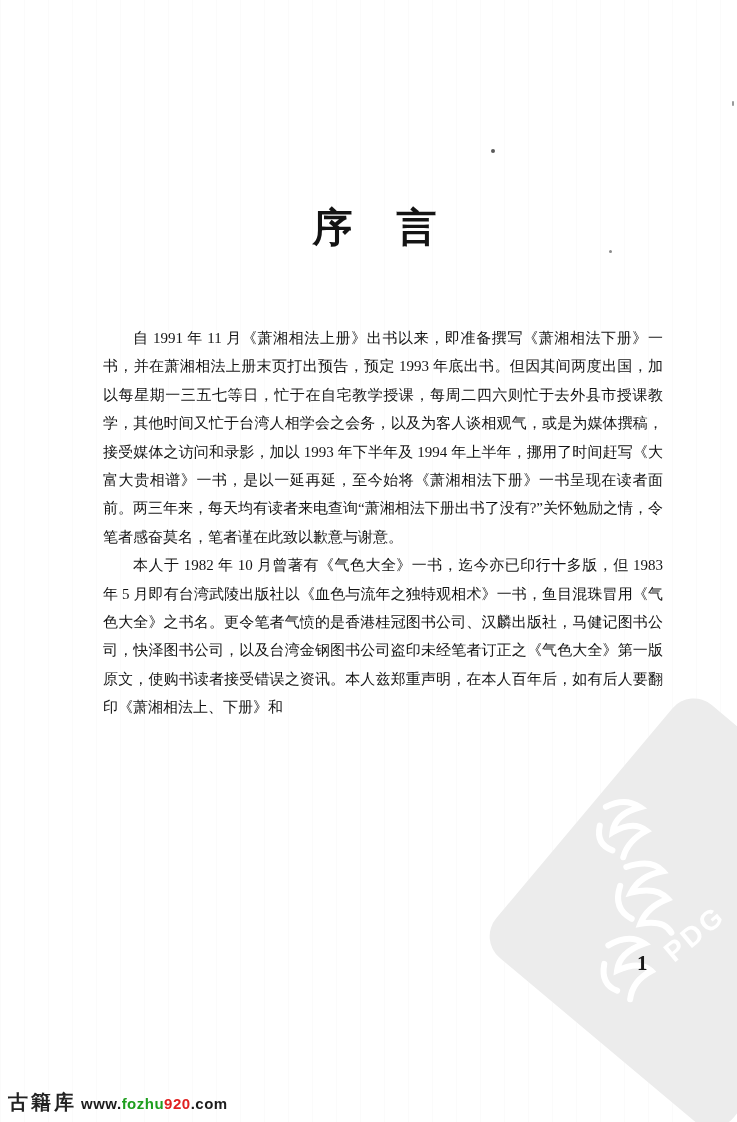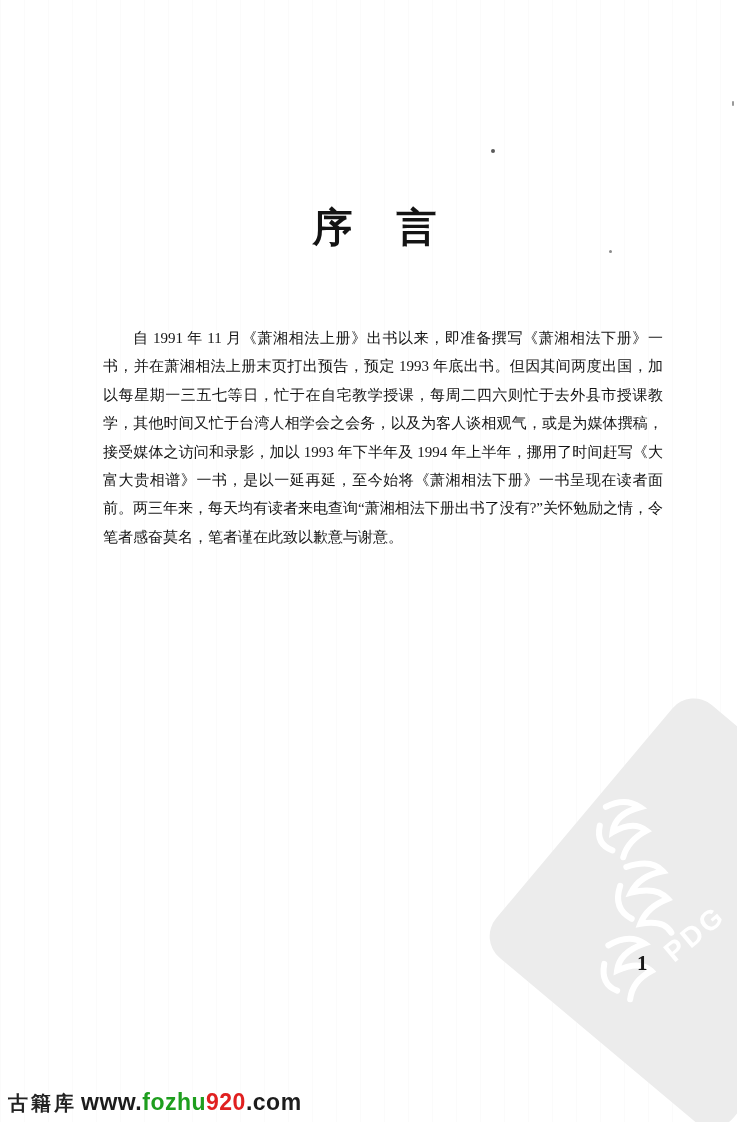--- a/index.html
+++ b/index.html
@@ -97,21 +97,21 @@
     position:absolute;
     left:8px;top:1089px;
     z-index:3;
     font-family:"Liberation Sans","DejaVu Sans",sans-serif;
     font-weight:bold;
     font-size:20px;
     color:#1c1c1c;
     white-space:nowrap;
   }
   .site-banner .site-name{letter-spacing:3px;margin-right:4px;color:#222;}
-  .site-banner .url{font-size:23px;letter-spacing:0.5px;}
+  .site-banner .url{font-size:15px;letter-spacing:0.5px;}
   .url-www{color:#1c1c1c;}
   .url-name{color:#1e9e1e;}
   .url-number{color:#e02020;}
   .url-tld{color:#1c1c1c;}
 </style>
 </head>
 <body>
 
 <div class="page">
 
@@ -125,20 +125,21 @@
     <path d="M26 150 q22 -10 36 2 q-26 6 -30 24 q24 -8 34 4 q-20 8 -24 26"></path>
     <path d="M20 168 q-6 20 10 28"></path>
   </svg>
 
   <div class="pdg-label">PDG</div>
 
   <h1 class="title">序　言</h1>
 
   <div class="textblock">
     <p>自 1991 年 11 月《萧湘相法上册》出书以来，即准备撰写《萧湘相法下册》一书，并在萧湘相法上册末页打出预告，预定 1993 年底出书。但因其间两度出国，加以每星期一三五七等日，忙于在自宅教学授课，每周二四六则忙于去外县市授课教学，其他时间又忙于台湾人相学会之会务，以及为客人谈相观气，或是为媒体撰稿，接受媒体之访问和录影，加以 1993 年下半年及 1994 年上半年，挪用了时间赶写《大富大贵相谱》一书，是以一延再延，至今始将《萧湘相法下册》一书呈现在读者面前。两三年来，每天均有读者来电查询“萧湘相法下册出书了没有?”关怀勉励之情，令笔者感奋莫名，笔者谨在此致以歉意与谢意。</p>
+    <p>本人于 1982 年 10 月曾著有《气色大全》一书，迄今亦已印行十多版，但 1983 年 5 月即有台湾武陵出版社以《血色与流年之独特观相术》一书，鱼目混珠冒用《气色大全》之书名。更令笔者气愤的是香港桂冠图书公司、汉麟出版社，马健记图书公司，快泽图书公司，以及台湾金钢图书公司盗印未经笔者订正之《气色大全》第一版原文，使购书读者接受错误之资讯。本人兹郑重声明，在本人百年后，如有后人要翻印《萧湘相法上、下册》和</p>
   </div>
 
   <div class="pagenum">1</div>
 
   <div class="speck speck-a"></div>
   <div class="speck speck-b"></div>
   <div class="speck speck-c"></div>
 
   <div class="site-banner">
     <span class="site-name">古籍库</span><span class="url"><span class="url-www">www.</span><span class="url-name">fozhu</span><span class="url-number">920</span><span class="url-tld">.com</span></span>

